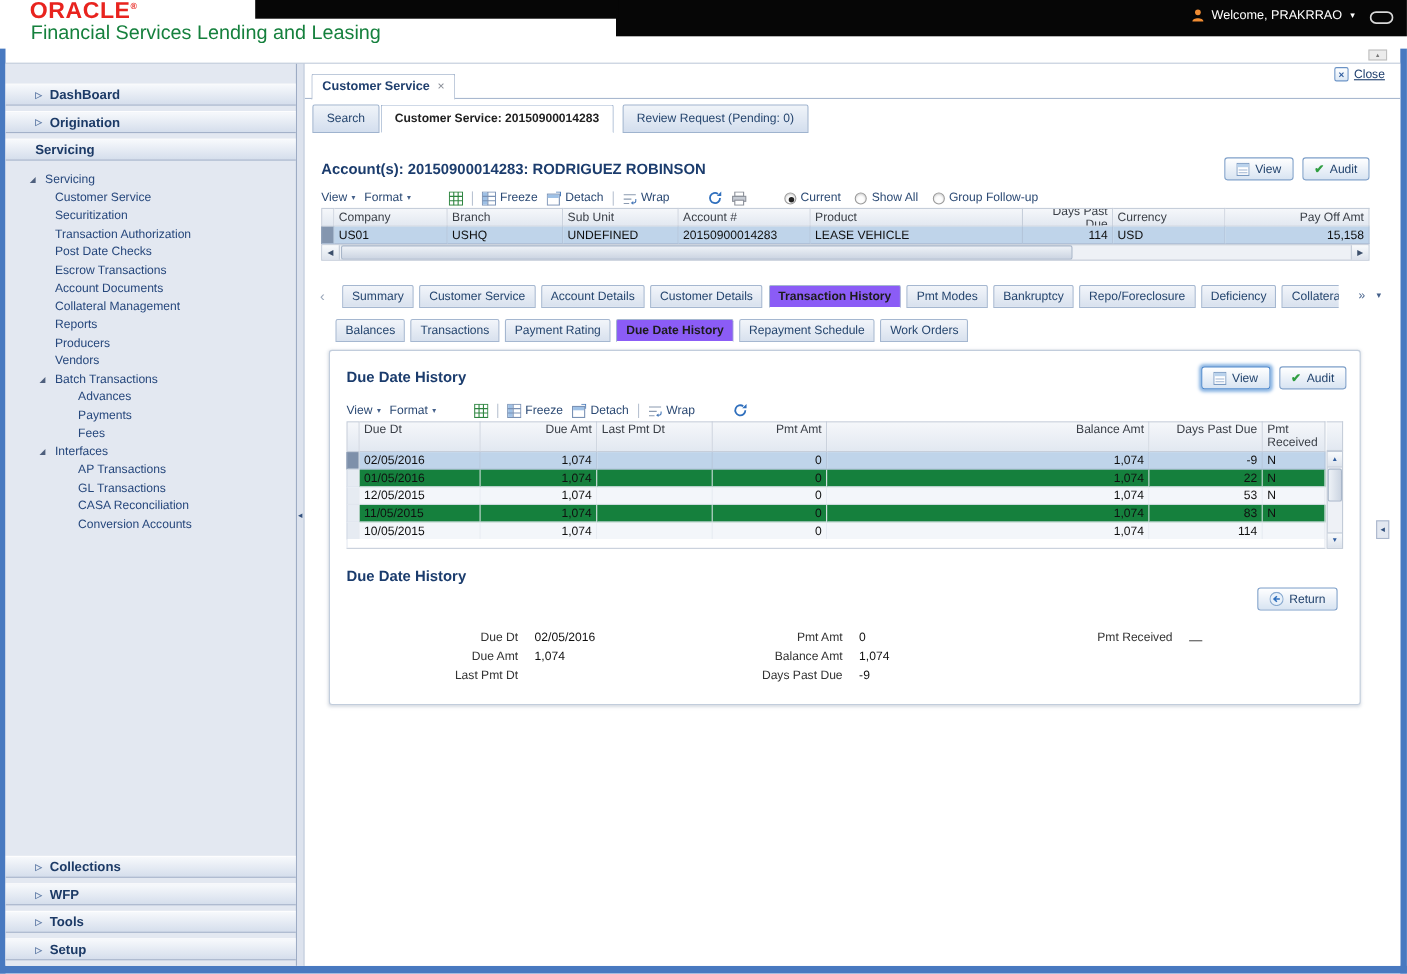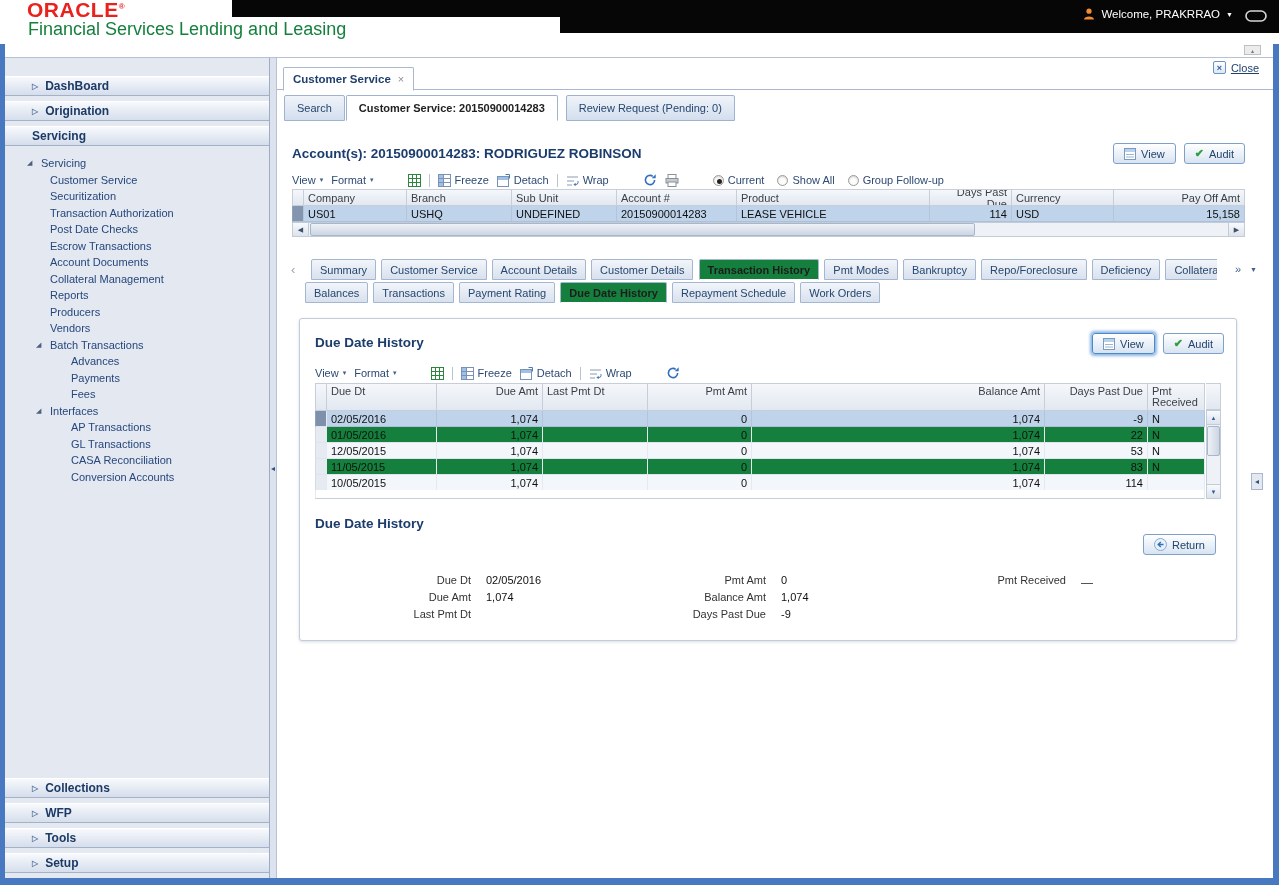--- a/index.html
+++ b/index.html
@@ -89,24 +89,24 @@
 .hbtn{width:16px;height:13px;display:flex;align-items:center;justify-content:center;font-size:7px;color:#3c4f6b;background:linear-gradient(#f8fafc,#dde3ec);cursor:pointer}
 .hbtn.left{border-right:1px solid #c2cbd8}
 .hbtn.rightb{border-left:1px solid #c2cbd8;margin-left:auto}
 .hthumb{width:665px;height:13px;background:linear-gradient(#eef2f7,#ccd5e2);border:1px solid #a8b6c9;border-radius:2px;margin-left:1px;cursor:grab}
 
 
 .dtabs{position:absolute;top:201px;left:0;right:0;height:22px}
 .dtabs .prev{position:absolute;left:14px;top:3px;color:#9aa7ba;font-size:13px;cursor:pointer}
 .dtablist{position:absolute;left:34px;right:56px;top:0;height:22px;overflow:hidden;white-space:nowrap}
 .dtab{display:inline-flex;align-items:center;height:21px;padding:0 8px;background:linear-gradient(#f2f5fa,#d8e1ee);border:1px solid #a5b7d0;border-radius:2px 2px 0 0;color:#26466f;margin-right:2px;cursor:pointer;vertical-align:top}
-.dtab.active{background:#15803d;font-weight:bold;color:#1c1c1c;border-bottom-color:#fff}
+.dtab.active{background:#8b5cf6;font-weight:bold;color:#1c1c1c;border-bottom-color:#fff}
 .dctl{position:absolute;right:16px;top:4px;display:flex;gap:9px;color:#44608a;align-items:center;font-size:11px}
 .dctl .sm{font-size:7px}
-.stabs{position:absolute;top:224px;left:28px;height:22px;white-space:nowrap}
+.stabs{position:absolute;top:232px;left:28px;height:22px;white-space:nowrap}
 
 
 .panel{position:absolute;top:260px;left:22px;right:36px;height:323px;border:1px solid #c2cddc;border-radius:3px;background:#fff;box-shadow:0 1px 3px rgba(120,135,160,.3)}
 .phead-title{position:absolute;top:16px;left:15px;font-size:13.5px;font-weight:bold;color:#1b3c6d}
 .pbtns{position:absolute;top:14px;right:12px;display:flex;gap:8px}
 .psub{position:absolute;top:197px;left:15px;font-size:13.5px;font-weight:bold;color:#1b3c6d}
 .returnbtn{position:absolute;top:215px;right:20px}
 
 
 .grid2{position:absolute;top:64px;left:15px;width:890px;display:grid;grid-template-columns:12px 110px 106px 105px 104px 293px 103px 1fr}

